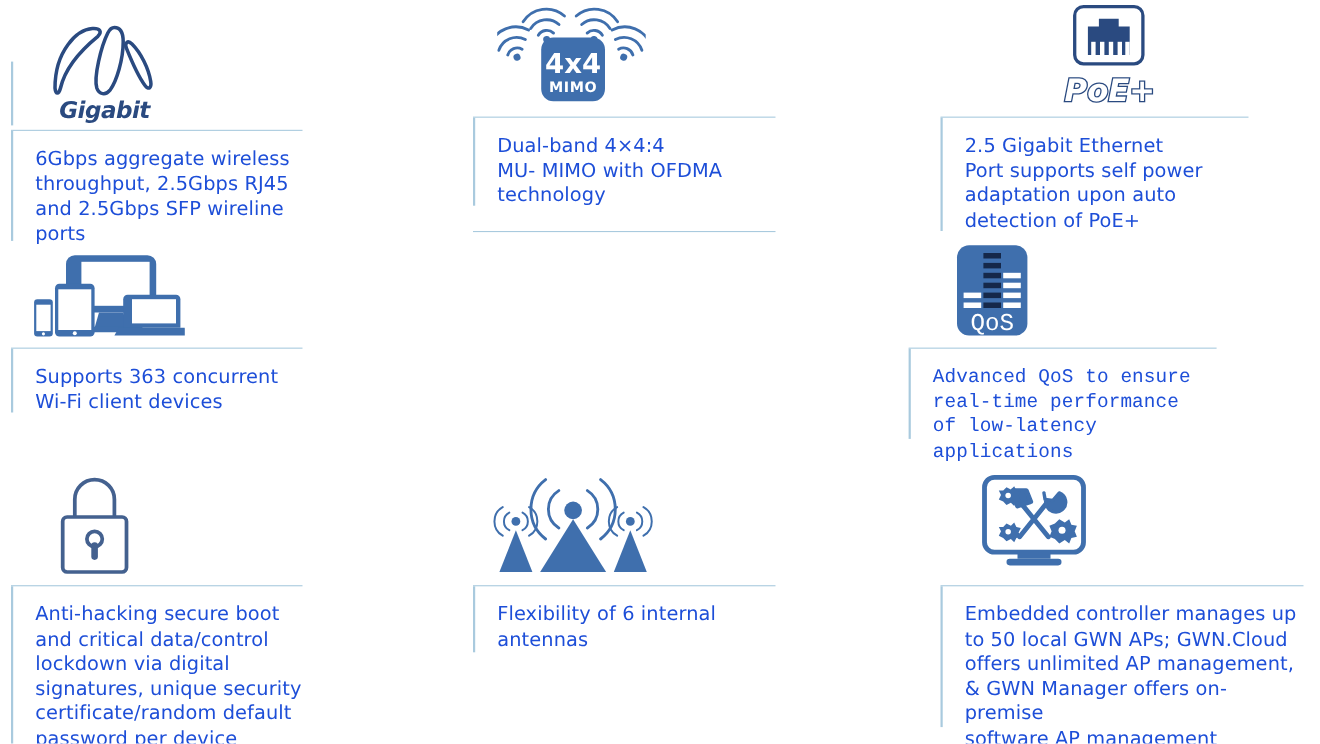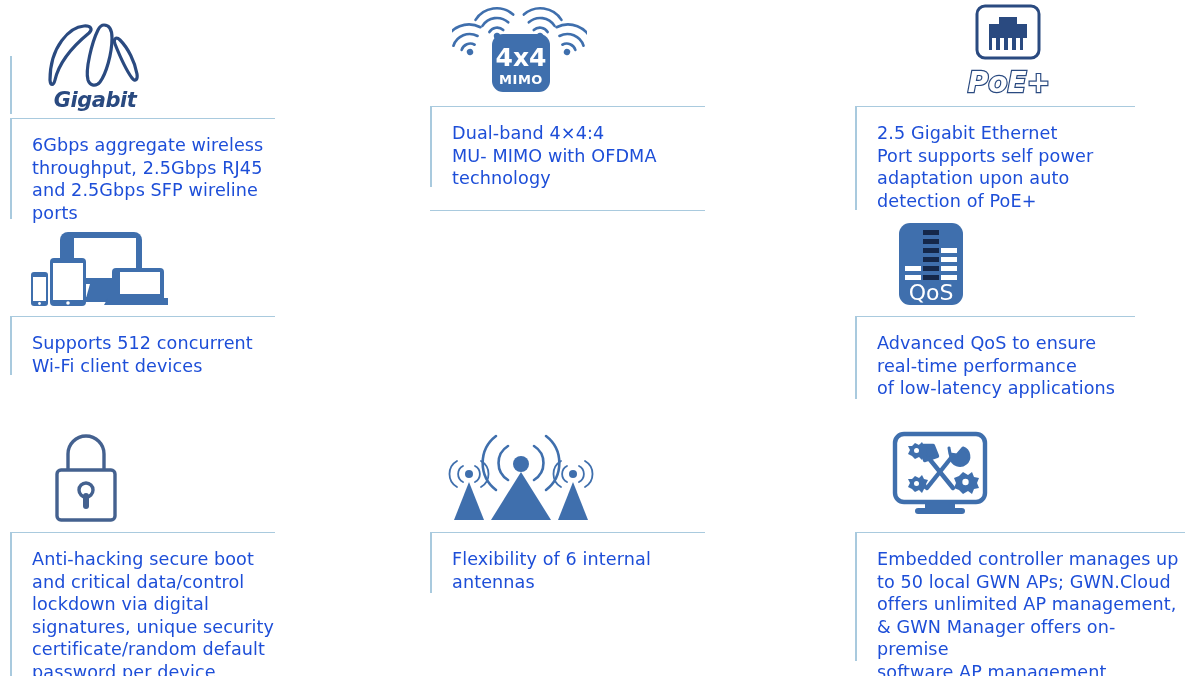--- a/index.html
+++ b/index.html
@@ -212,30 +212,30 @@
             <rect x="3" y="44" width="17" height="34" rx="3"></rect>
             <rect x="5" y="49" width="13" height="24" fill="#ffffff"></rect>
             <circle cx="11.5" cy="75.5" r="1.4" fill="#ffffff"></circle>
           </g>
         </svg>
       </div>
     </div>
     <div class="hr" style="width:265px;"></div>
     <div class="body-wrap">
       <div class="vbar" style="height:58px;"></div>
-      <div class="desc">Supports 512 concurrent
+      <div class="desc">Supports 363 concurrent
 Wi-Fi client devices</div>
     </div>
   </div>
 
   <div class="cell" style="left:430px; top:204px; width:275px;">
     <div class="hr" style="width:275px;"></div>
   </div>
 
-  <div class="cell" style="left:855px; top:212px; width:280px;">
+  <div class="cell" style="left:826px; top:212px; width:280px;font-family:Liberation Mono, monospace;">
     <div class="icon-zone r2" style="padding-left:26px;">
       <div class="icon-box">
         <svg width="100" height="92" viewBox="0 0 100 92">
           <rect x="18" y="5" width="64" height="82" rx="11" fill="#3f6fad"></rect>
           <g fill="#ffffff">
             <rect x="24" y="48" width="16" height="5"></rect>
             <rect x="24" y="57" width="16" height="5"></rect>
             <rect x="60" y="30" width="16" height="5"></rect>
             <rect x="60" y="39" width="16" height="5"></rect>
             <rect x="60" y="48" width="16" height="5"></rect>

